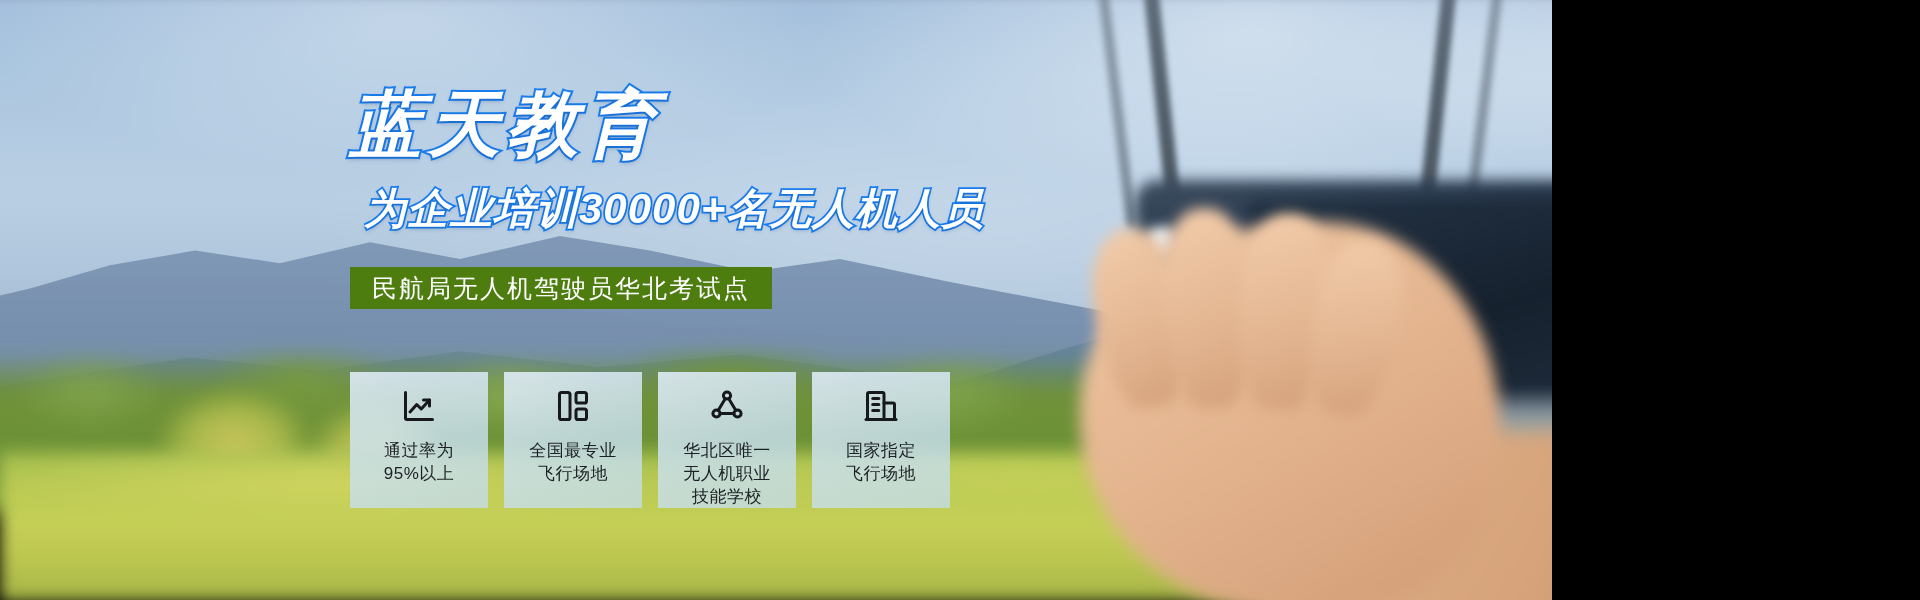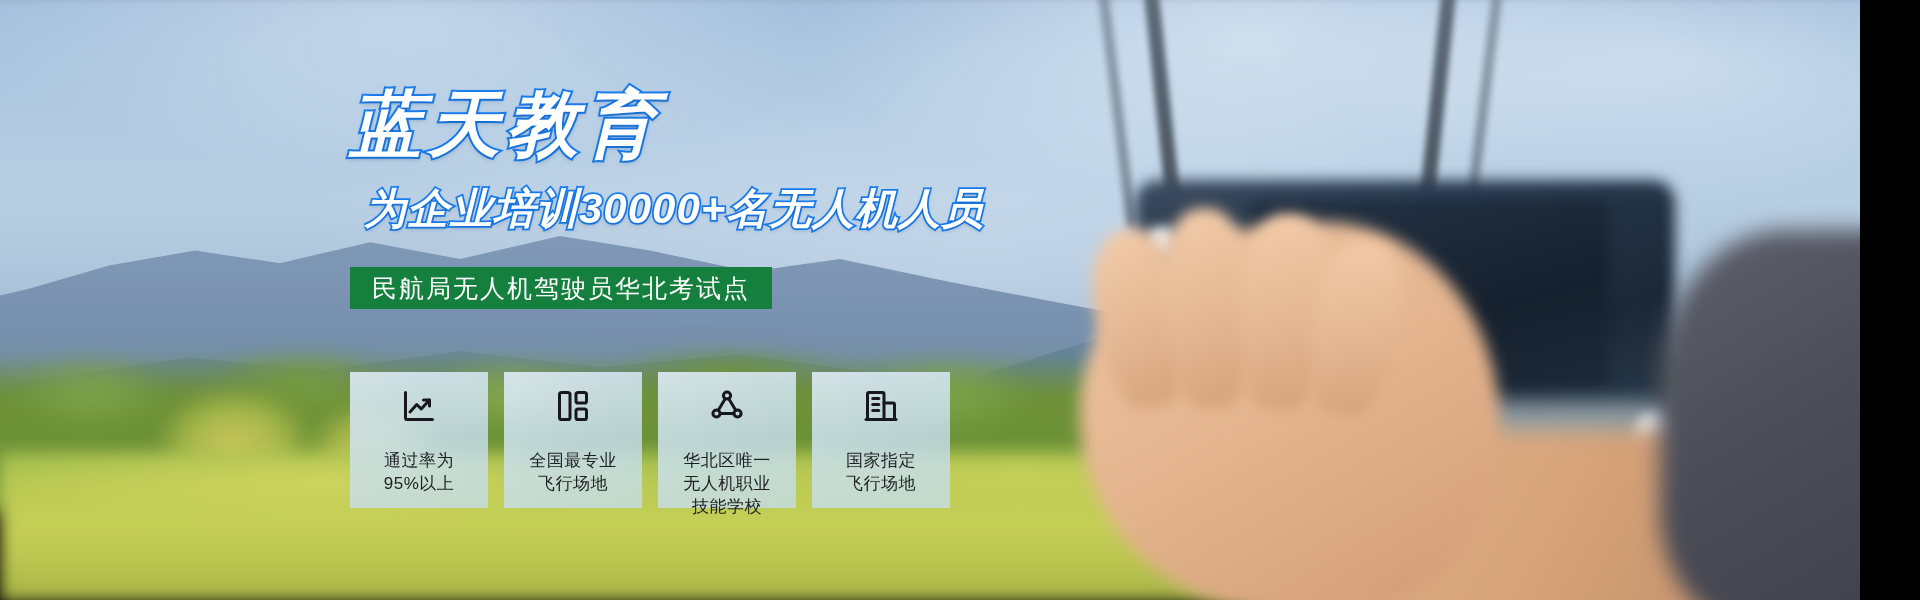--- a/index.html
+++ b/index.html
@@ -1,20 +1,20 @@
 <!DOCTYPE html>
 <html><head>
 <meta charset="utf-8">
 <style>
   * { margin:0; padding:0; box-sizing:border-box; }
   html,body { width:1920px; height:600px; overflow:hidden; background:#000; }
   body { font-family:"Liberation Sans","DejaVu Sans",sans-serif; }
 
   .banner{
-    position:relative; width:1860px; height:600px; overflow:hidden;
+    position:relative; width:1552px; height:600px; overflow:hidden;
   }
 
   
   .bg-photo{ position:absolute; inset:0; overflow:hidden; }
 
   
   .bg-sky{
     position:absolute; left:0; top:0; width:1920px; height:430px;
     background:
       radial-gradient(ellipse 700px 260px at 1240px 40px, rgba(255,255,255,.55) 0%, rgba(255,255,255,0) 62%),
@@ -181,40 +181,40 @@
     paint-order:stroke fill;
     text-shadow:0 2px 4px rgba(20,70,130,.3);
     line-height:1;
     white-space:nowrap;
   }
 
   .badge{
     position:absolute; left:350px; top:267px;
     height:42px; padding:0 22px;
     display:flex; align-items:center;
-    background:#15803d;
+    background:#4d7c0f;
     color:#ffffff;
     font-size:25px; letter-spacing:2px;
     white-space:nowrap;
   }
 
   .cards{
     position:absolute; left:350px; top:372px;
     display:flex; gap:16px;
   }
   .card{
     width:138px; height:136px;
     background:linear-gradient(165deg, rgba(226,238,250,.88) 0%, rgba(203,226,245,.80) 55%, rgba(196,221,243,.74) 100%);
     display:flex; flex-direction:column; align-items:center;
     padding-top:16px;
   }
   .card-icon{ width:36px; height:36px; display:block; color:#16181c; }
   .card-icon svg{ width:36px; height:36px; display:block; }
   .card-text{
-    margin-top:26px;
+    margin-top:16px;
     font-size:17px; line-height:1.35; color:#1d2024;
     text-align:center; letter-spacing:.5px;
     white-space:pre-line;
     font-weight:500;
   }
 </style>
 </head>
 <body>
 
 <div class="banner">

